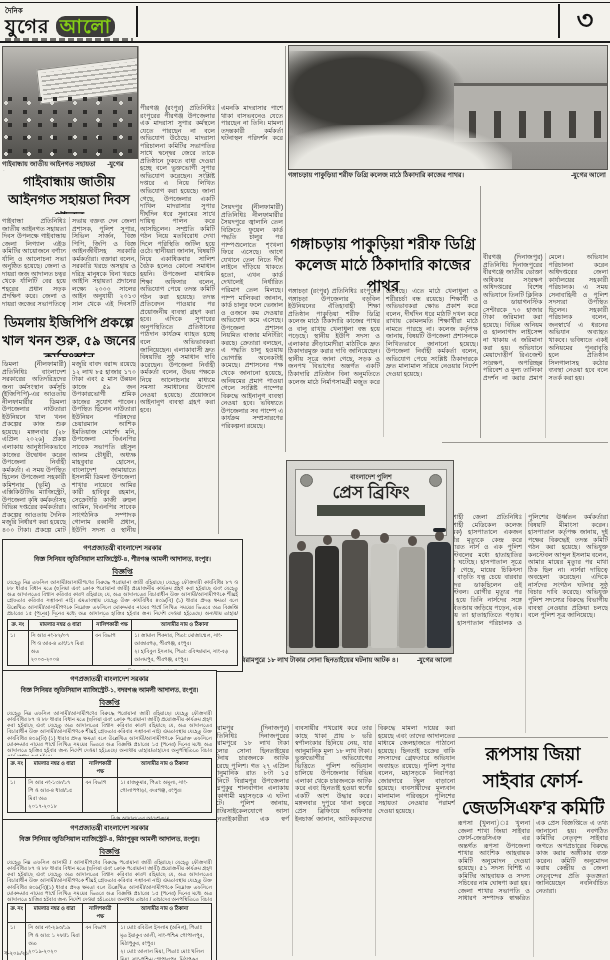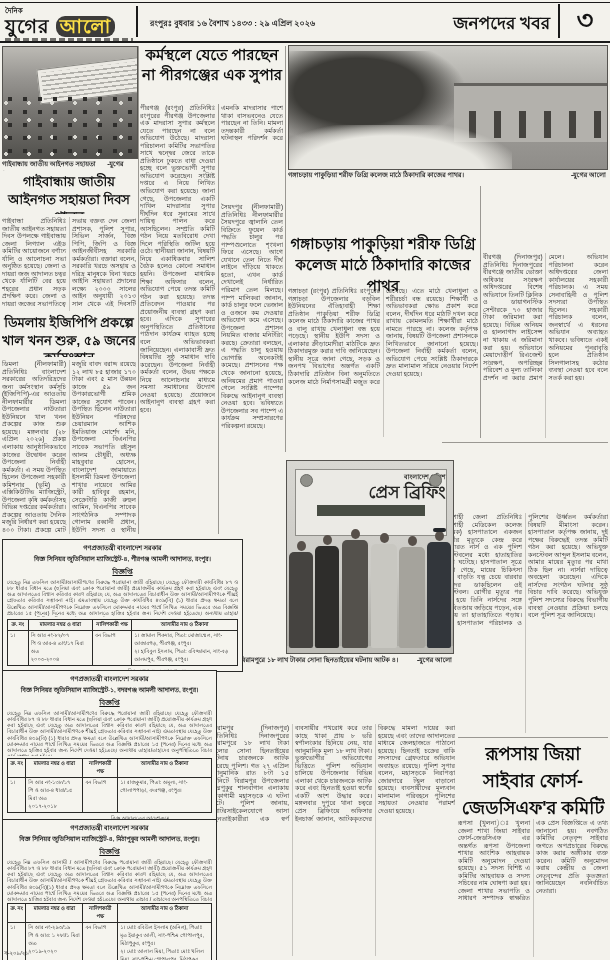--- a/index.html
+++ b/index.html
@@ -7,21 +7,21 @@
     position:relative;width:610px;height:960px;margin:0 auto;
     background:#f3f2ec;color:#141414;overflow:hidden;
     font-family:"Liberation Sans", sans-serif;
   }
   .abs{position:absolute;}
   .rule-h{position:absolute;background:#1a1a1a;}
   .rule-v{position:absolute;background:#9a9892;width:1px;}
   
   .masthead-small{font-size:7px;font-weight:bold;}
   .masthead-big{font-size:19px;font-weight:bold;letter-spacing:1px;line-height:1;}
-  .masthead-big .lo{background:#3d3c3a;color:#fde047;border-radius:9px;padding:0 4px;}
+  .masthead-big .lo{background:#3d3c3a;color:#84cc16;border-radius:9px;padding:0 4px;}
   .masthead-tag{margin-top:2px;height:4px;background:repeating-linear-gradient(90deg,#6f6e6a 0 6px,transparent 6px 9px);}
   .dateline{font-size:8px;font-weight:bold;color:#222;}
   .section-title{font-size:17px;font-weight:bold;text-align:right;}
   .page-num{font-size:26px;font-weight:bold;text-align:center;line-height:34px;}
   
   .headline{font-weight:bold;text-align:center;color:#0d0d0d;overflow:hidden;}
   .body-sm{font-size:6.3px;line-height:1.2;text-align:justify;overflow:hidden;color:#1c1c1c;}
   .cols2{column-count:2;column-gap:6px;column-rule:1px solid #c6c4be;}
   .cols3{column-count:3;column-gap:6px;column-rule:1px solid #c6c4be;}
   .caption{display:flex;justify-content:space-between;font-size:6.5px;font-weight:bold;color:#222;overflow:hidden;}
@@ -40,21 +40,21 @@
   .college{background:linear-gradient(180deg,#ccCBc6 0%,#bdbcb7 16%,#a3a19d 45%,#8f8d89 100%);}
   .college-tree{position:absolute;left:-6%;top:4%;width:62%;height:78%;
     background:radial-gradient(ellipse at 45% 42%,#3c3b37 0 42%,rgba(60,59,55,.55) 55%,transparent 70%);}
   .college-building{position:absolute;left:52%;top:30%;width:48%;height:46%;background:#b3b1ac;border-top:3px solid #64625e;}
   .college-building::after{content:'';position:absolute;left:4%;right:4%;bottom:8%;height:48%;
     background:repeating-linear-gradient(90deg,transparent 0 9px,#45433f 9px 16px,transparent 16px 25px);}
   .college-sand{position:absolute;left:0;bottom:-4%;width:70%;height:40%;
     background:radial-gradient(ellipse at 45% 100%,#e8e7e1 0 55%,rgba(232,231,225,.5) 68%,transparent 78%);}
   .press{background:linear-gradient(180deg,#d8d7d2 0%,#cbcac5 58%,#b7b6b0 80%,#a9a8a2 100%);}
   .press-banner{position:absolute;left:5%;top:4%;width:90%;height:34%;background:#ebeae5;
-    border:1px solid #8f8e89;text-align:right;}
+    border:1px solid #8f8e89;text-align:center;}
   .press-org{font-size:6.5px;font-weight:bold;color:#2b2b29;margin-top:2px;}
   .press-title{font-size:17px;font-weight:bold;color:#262624;line-height:1.2;}
   .press-strip{margin:2px auto 0;width:72%;height:11px;background:#474c43;}
   .press-emblem{position:absolute;top:4px;width:11px;height:11px;border-radius:50%;background:#90908a;border:1px solid #6b6b66;}
   .press-floor{position:absolute;left:0;right:0;bottom:0;height:7px;background:#bcbbb5;}
   .fig{position:absolute;bottom:5px;}
   .fig .hd{width:9px;height:10px;border-radius:50%;background:#57504a;margin:0 auto;}
   .fig .bd{border-radius:5px 5px 2px 2px;margin-top:1px;}
   .f1{left:2px;width:24px;}  .f1 .bd{height:96px;background:#454340;}
   .f2{left:28px;width:24px;} .f2 .bd{height:102px;background:#2e2d2b;}
@@ -88,23 +88,21 @@
   <div class="rule-h" style="left:0;top:2px;width:610px;height:1px;"></div>
 
   <div class="abs" style="left:5px;top:5px;width:128px;height:34px;">
     <div class="masthead-small">দৈনিক</div>
     <div class="masthead-big"><span>যুগের</span> <span class="lo">আলো</span></div>
     <div class="masthead-tag"></div>
   </div>
 
   <div class="rule-h" style="left:136px;top:6px;width:2px;height:31px;"></div>
 
-  <div class="abs dateline" style="left:150px;top:17px;width:280px;">রংপুরঃ বুধবার ১৬ বৈশাখ ১৪৩৩ : ২৯ এপ্রিল ২০২৬</div>
-
-  <div class="abs section-title" style="left:420px;top:10px;width:130px;">জনপদের খবর</div>
+
 
   <div class="rule-h" style="left:558px;top:4px;width:2px;height:34px;"></div>
 
   <div class="abs page-num" style="left:562px;top:3px;width:46px;height:34px;">৩</div>
 
   <div class="rule-h" style="left:0;top:41px;width:610px;height:2px;"></div>
 
   <div class="photo rally" style="left:2px;top:46px;width:134px;height:111px;">
     <div class="rally-banner"></div>
   </div>
@@ -114,21 +112,20 @@
   </div>
 
   <div class="abs headline" style="left:2px;top:173px;width:134px;height:41px;font-size:13px;line-height:1.35;">গাইবান্ধায় জাতীয় আইনগত সহায়তা দিবস পালন</div>
   <div class="abs body-sm cols2" style="left:2px;top:217px;width:134px;height:94px;">গাইবান্ধা প্রতিনিধিঃ জাতীয় আইনগত সহায়তা দিবস উপলক্ষে গাইবান্ধায় জেলা লিগ্যাল এইড কমিটির আয়োজনে বর্ণাঢ্য র্যালি ও আলোচনা সভা অনুষ্ঠিত হয়েছে। জেলা ও দায়রা জজ আদালত চত্বর থেকে র্যালিটি বের হয়ে শহরের প্রধান সড়ক প্রদক্ষিণ করে। জেলা ও দায়রা জজের সভাপতিত্বে সভায় বক্তব্য দেন জেলা প্রশাসক, পুলিশ সুপার, সিভিল সার্জন, বিজ্ঞ পিপি, জিপি ও বিজ্ঞ আইনজীবীসহ সরকারি কর্মকর্তারা। বক্তারা বলেন, সরকারি খরচে অসহায় ও দরিদ্র মানুষকে বিনা খরচে আইনি সহায়তা প্রদানের লক্ষ্যে ২০০০ সালের আইন অনুযায়ী ২০১৩ সাল থেকে এই দিবসটি পালন করা হচ্ছে। শেষে লিগ্যাল এইড মেলার স্টল পরিদর্শন করেন অতিথিরা। এ সময় বিচার বিভাগের কর্মকর্তা-কর্মচারী ও প্যানেল আইনজীবীরা উপস্থিত ছিলেন।</div>
 
   <div class="abs headline" style="left:2px;top:314px;width:134px;height:43px;font-size:13px;line-height:1.35;">ডিমলায় ইজিপিপি প্রকল্পে খাল খনন শুরু, ৫৯ জনের কর্মসংস্থান</div>
   <div class="abs body-sm cols2" style="left:2px;top:360px;width:134px;height:174px;">ডিমলা (নীলফামারী) প্রতিনিধিঃ বাংলাদেশ সরকারের অতিদরিদ্রদের জন্য কর্মসংস্থান কর্মসূচি (ইজিপিপি)-এর আওতায় নীলফামারীর ডিমলা উপজেলার নাউতারা ইউনিয়নে খাল খনন প্রকল্পের কাজ শুরু হয়েছে। মঙ্গলবার (২৮ এপ্রিল ২০২৬) প্রকল্প এলাকায় আনুষ্ঠানিকভাবে কাজের উদ্বোধন করেন উপজেলা নির্বাহী কর্মকর্তা। এ সময় উপস্থিত ছিলেন উপজেলা সহকারী কমিশনার (ভূমি) ও এক্সিকিউটিভ ম্যাজিস্ট্রেট, উপজেলা কৃষি কর্মকর্তাসহ বিভিন্ন দপ্তরের কর্মকর্তারা। প্রকল্পের আওতায় দৈনিক মজুরি নির্ধারণ করা হয়েছে ৪০০ টাকা। প্রকল্পে মোট মজুরি বাবদ বরাদ্দ রয়েছে ১২ লাখ ৮৫ হাজার ১৭০ টাকা এবং ৫ মাস উন্নয়ন কাজে ৫৯ জন উপকারভোগী শ্রমিক কাজের সুযোগ পাবেন। উপস্থিত ছিলেন নাউতারা ইউনিয়ন পরিষদের চেয়ারম্যান আশিক ইমতিয়াজ মোর্শেদ মনি, উপজেলা বিএনপির সাবেক সভাপতি রইসুল আলম চৌধুরী, অধ্যক্ষ মাহবুবার হোসেন, বাংলাদেশ জামায়াতে ইসলামী ডিমলা উপজেলা শাখার নায়েবে আমির কারী হাবিবুর রহমান, সেক্রেটারি কাজী রুহুল আমিন, বিএনপির সাবেক সাংগঠনিক সম্পাদক গোলাম রব্বানী প্রধান, ইউপি সদস্য ও স্থানীয় গণ্যমান্য ব্যক্তিরা। উপজেলা নির্বাহী কর্মকর্তা বলেন, খালটি খননের ফলে এলাকার জলাবদ্ধতা দূর হবে এবং কৃষকরা সেচ সুবিধা পাবেন।</div>
 
   <div class="rule-v" style="left:138px;top:46px;height:488px;"></div>
 
-  <div class="abs headline" style="left:140px;top:45px;width:144px;height:55px;font-size:15px;line-height:1.35;">কর্মস্থলে যেতে পারছেন না পীরগঞ্জের এক সুপার</div>
 
   <div class="abs body-sm" style="left:140px;top:104px;width:75px;height:430px;">পীরগঞ্জ (রংপুর) প্রতিনিধিঃ রংপুরের পীরগঞ্জ উপজেলার এক মাদরাসা সুপার কর্মস্থলে যেতে পারছেন না বলে অভিযোগ উঠেছে। মাদরাসা পরিচালনা কমিটির সভাপতির সাথে দ্বন্দ্বের জেরে তাকে প্রতিষ্ঠানে ঢুকতে বাধা দেওয়া হচ্ছে বলে ভুক্তভোগী সুপার অভিযোগ করেছেন। সংশ্লিষ্ট দপ্তরে এ নিয়ে লিখিত অভিযোগ করা হয়েছে। জানা গেছে, উপজেলার একটি দাখিল মাদরাসার সুপার দীর্ঘদিন ধরে সুনামের সাথে দায়িত্ব পালন করে আসছিলেন। সম্প্রতি কমিটি গঠন নিয়ে মতবিরোধ দেখা দিলে পরিস্থিতি জটিল হয়ে ওঠে। স্থানীয়রা জানান, বিষয়টি নিয়ে একাধিকবার সালিশ বৈঠক হলেও কোনো সমাধান হয়নি। উপজেলা মাধ্যমিক শিক্ষা অফিসার বলেন, অভিযোগ পেয়ে তদন্ত কমিটি গঠন করা হয়েছে। তদন্ত প্রতিবেদন পাওয়ার পর প্রয়োজনীয় ব্যবস্থা গ্রহণ করা হবে। এদিকে সুপারের অনুপস্থিতিতে প্রতিষ্ঠানের পাঠদান কার্যক্রম ব্যাহত হচ্ছে বলে অভিভাবকরা জানিয়েছেন। এলাকাবাসী দ্রুত বিষয়টির সুষ্ঠু সমাধান দাবি করেছেন। উপজেলা নির্বাহী কর্মকর্তা বলেন, উভয় পক্ষকে নিয়ে আলোচনার মাধ্যমে সমস্যা সমাধানের উদ্যোগ নেওয়া হয়েছে। প্রয়োজনে আইনানুগ ব্যবস্থা গ্রহণ করা হবে।</div>
   <div class="rule-v" style="left:218px;top:104px;height:430px;"></div>
   <div class="abs body-sm" style="left:221px;top:104px;width:62px;height:37px;">এমনকি মাদরাসার পাশে থাকা বাসভবনেও যেতে পারছেন না তিনি। মামলা তদন্তকারী কর্মকর্তা ঘটনাস্থল পরিদর্শন করে প্রয়োজনীয় ব্যবস্থা গ্রহণের চেষ্টা করছেন।</div>
 
   <div class="abs body-sm" style="left:221px;top:203px;width:62px;height:331px;">সৈয়দপুর (নীলফামারী) প্রতিনিধিঃ নীলফামারীর সৈয়দপুরে জ্বালানি তেল বিক্রিতে ফুয়েল কার্ড পদ্ধতি চালুর পর পাম্পগুলোতে শৃংখলা ফিরে এসেছে। আগে যেখানে তেল নিতে দীর্ঘ লাইনে দাঁড়িয়ে থাকতে হতো, এখন কার্ড দেখালেই নির্ধারিত পরিমাণ তেল মিলছে। পাম্প মালিকরা জানান, কার্ড চালুর ফলে ভেজাল ও ওজনে কম দেওয়ার অভিযোগ কমে এসেছে। উপজেলা প্রশাসন নিয়মিত বাজার মনিটরিং করছে। ক্রেতারা বলছেন, এ পদ্ধতি চালু হওয়ায় ভোগান্তি অনেকটাই কমেছে। প্রশাসনের পক্ষ থেকে জানানো হয়েছে, অনিয়মের প্রমাণ পাওয়া গেলে সংশ্লিষ্ট পাম্পের বিরুদ্ধে আইনানুগ ব্যবস্থা নেওয়া হবে। ভবিষ্যতে উপজেলার সব পাম্পে এ কার্যক্রম সম্প্রসারণের পরিকল্পনা রয়েছে।</div>
 
   <div class="rule-v" style="left:285px;top:46px;height:406px;"></div>
 
   <div class="photo college" style="left:288px;top:45px;width:318px;height:123px;">

